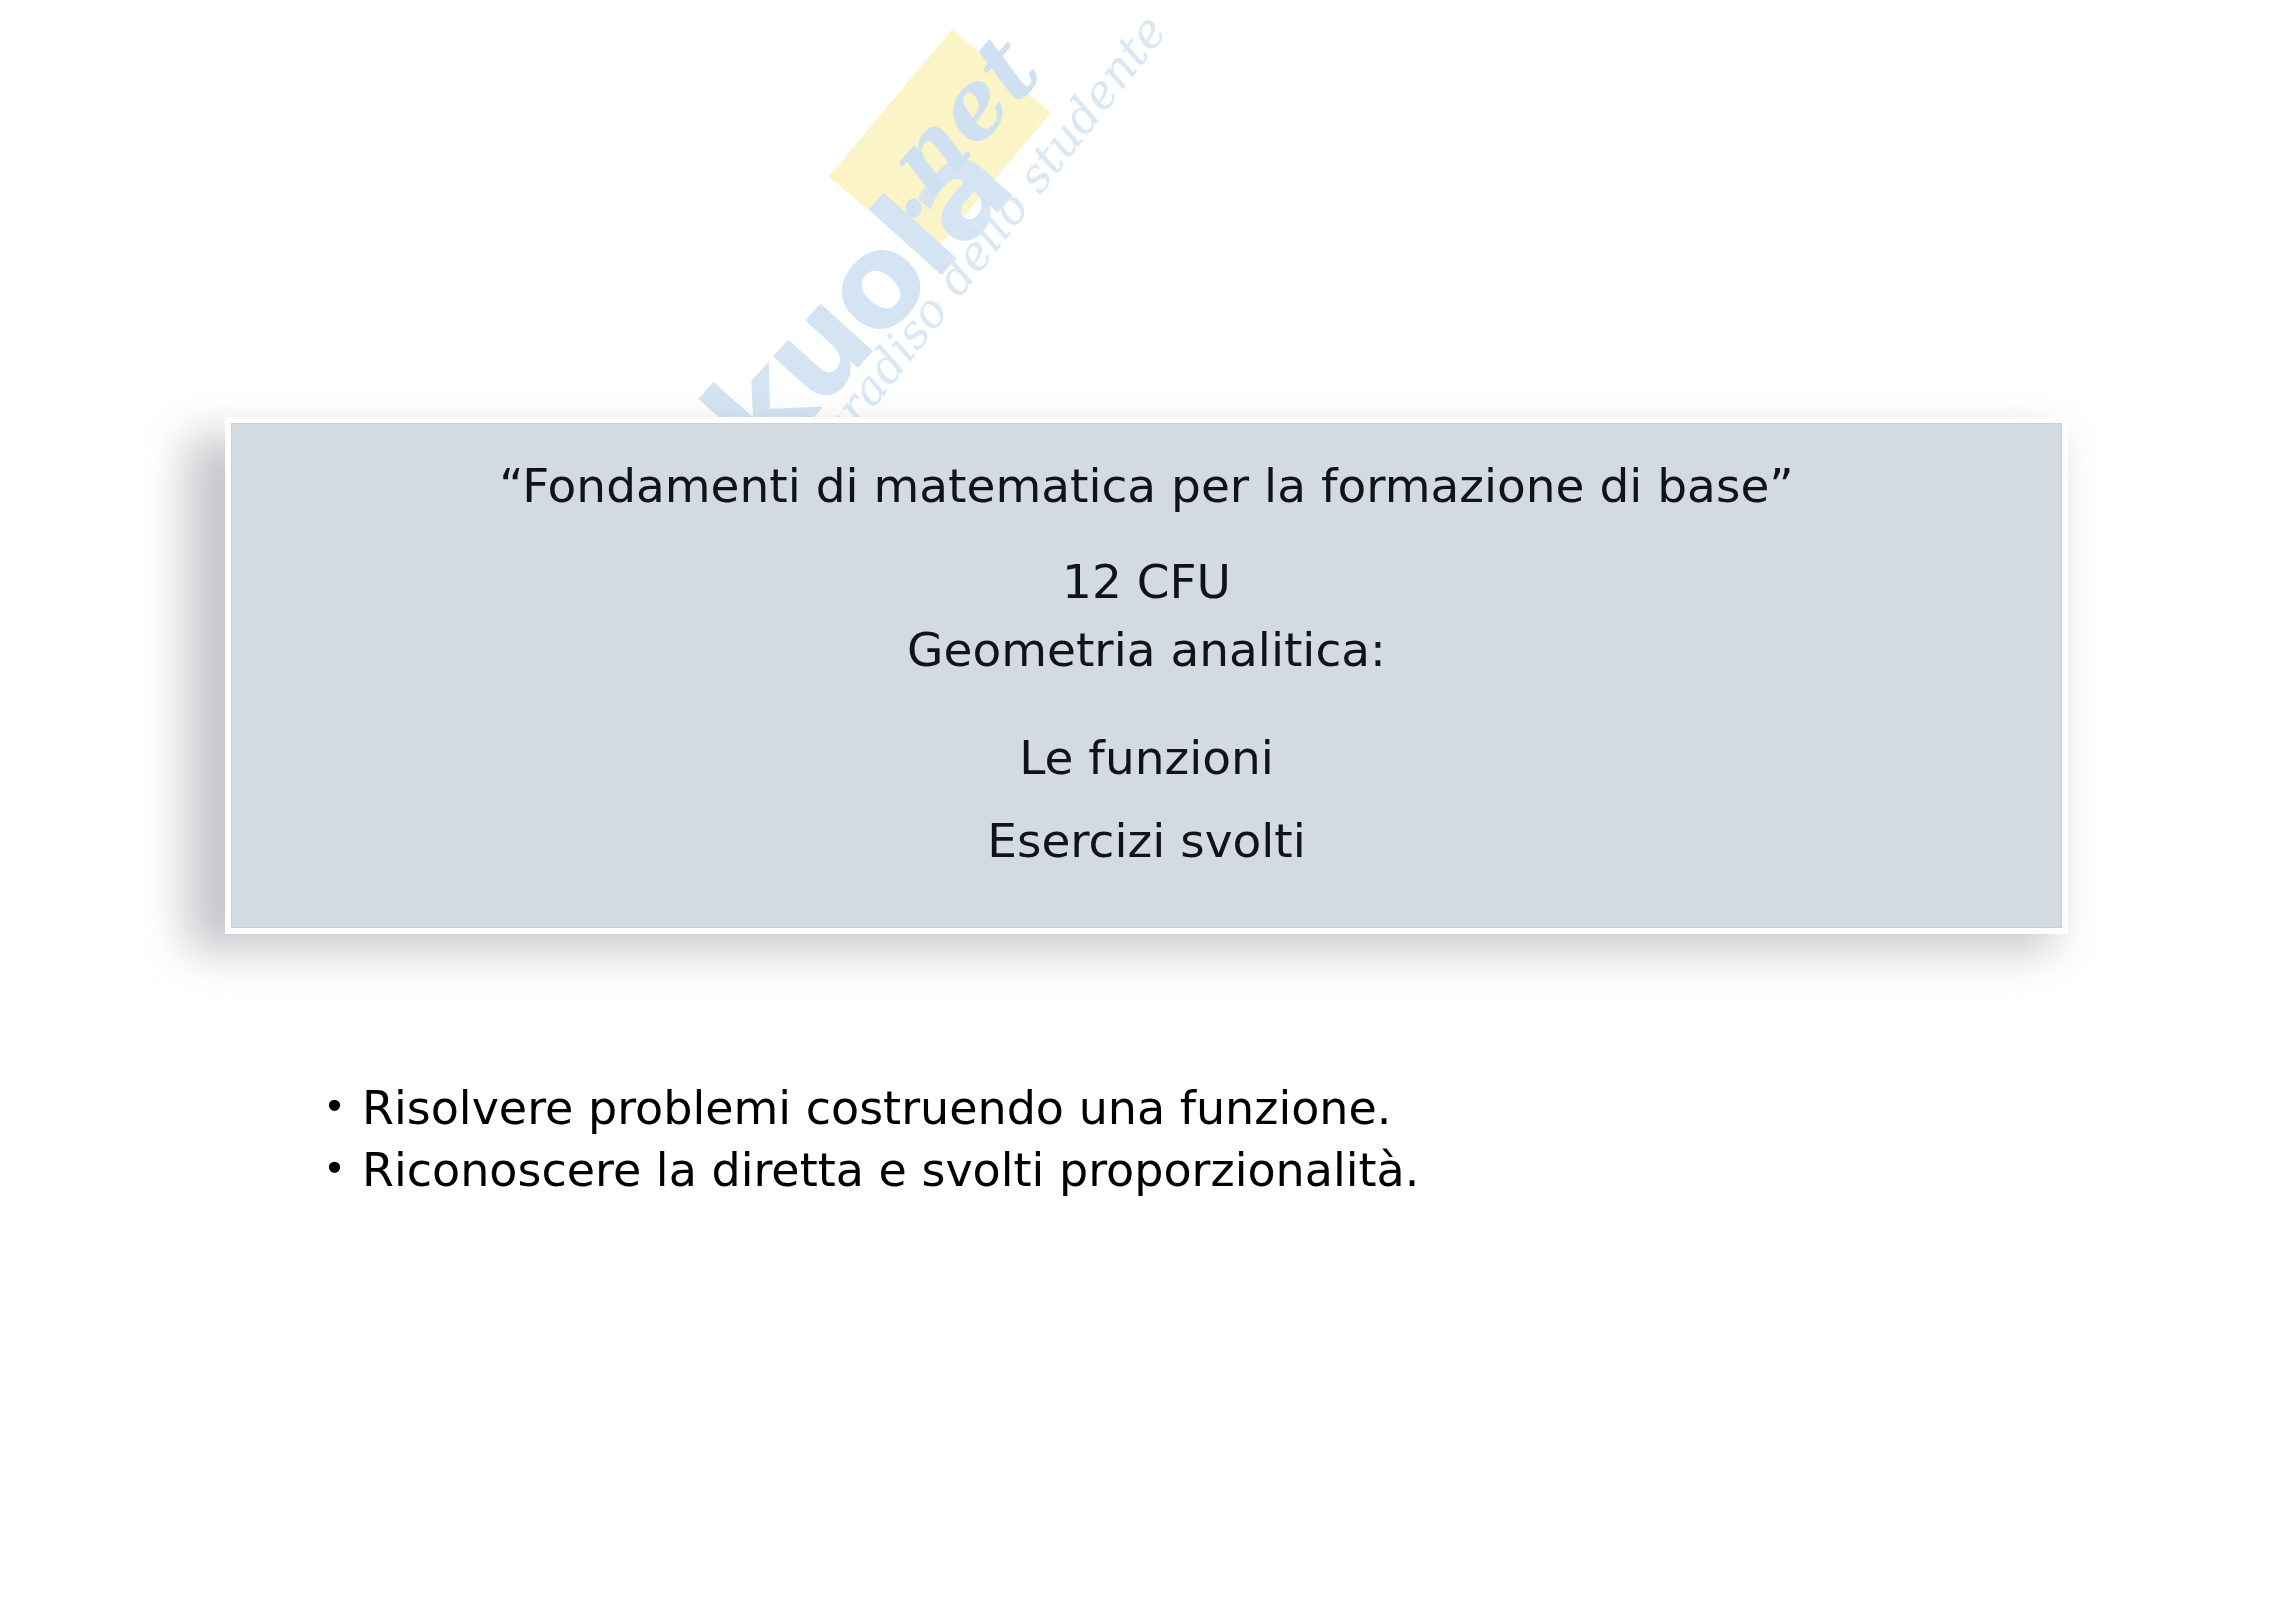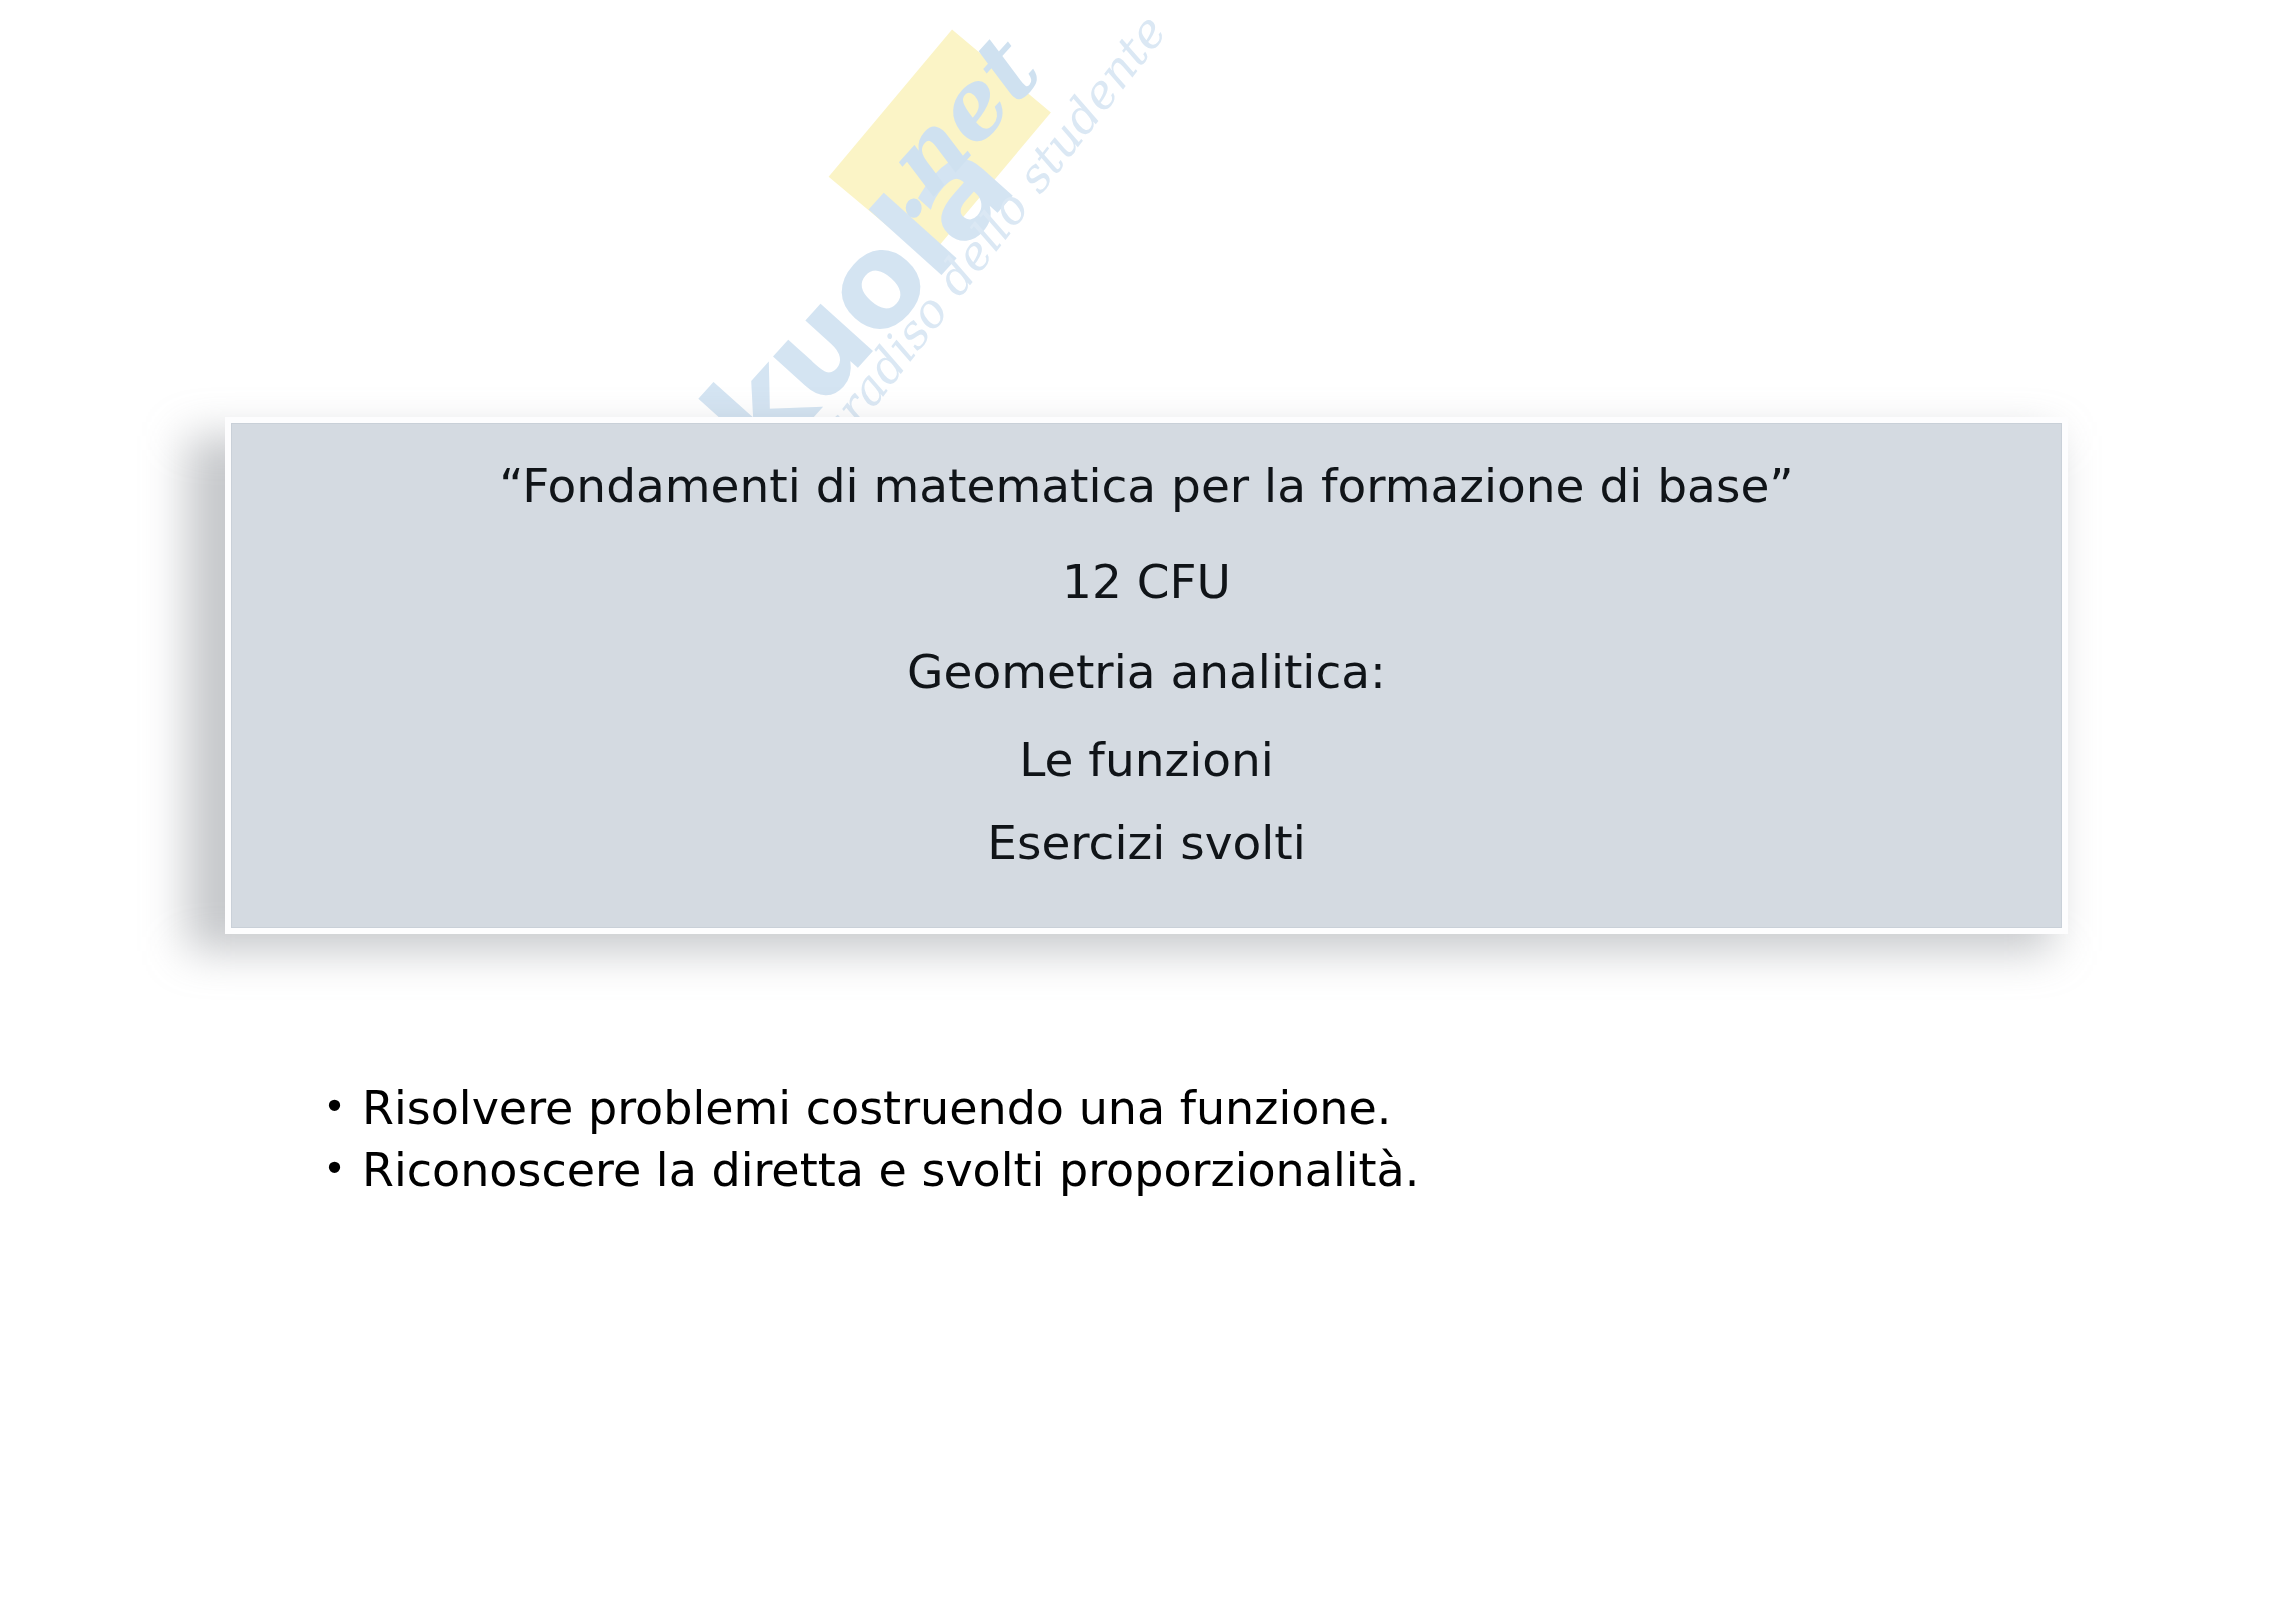--- a/index.html
+++ b/index.html
@@ -114,22 +114,22 @@
     color: #101418;
     font-size: 47px;
     font-family: "DejaVu Sans", sans-serif;
     line-height: 1.0;
     text-align: center;
     white-space: nowrap;
     width: 100%;
   }
   .box-line.l1 { margin-top: 21.6px; }
   .box-line.l2 { margin-top: 49px; }
-  .box-line.l3 { margin-top: 43px; }
-  .box-line.l4 { margin-top: 41px; }
+  .box-line.l3 { margin-top: 21px; }
+  .box-line.l4 { margin-top: 61px; }
   .box-line.l5 { margin-top: 36px; }
 
   
   #bullet-list {
     position: absolute;
     left: 323px;
     top: 1078px;
     z-index: 3;
     margin: 0;
     padding: 0;

